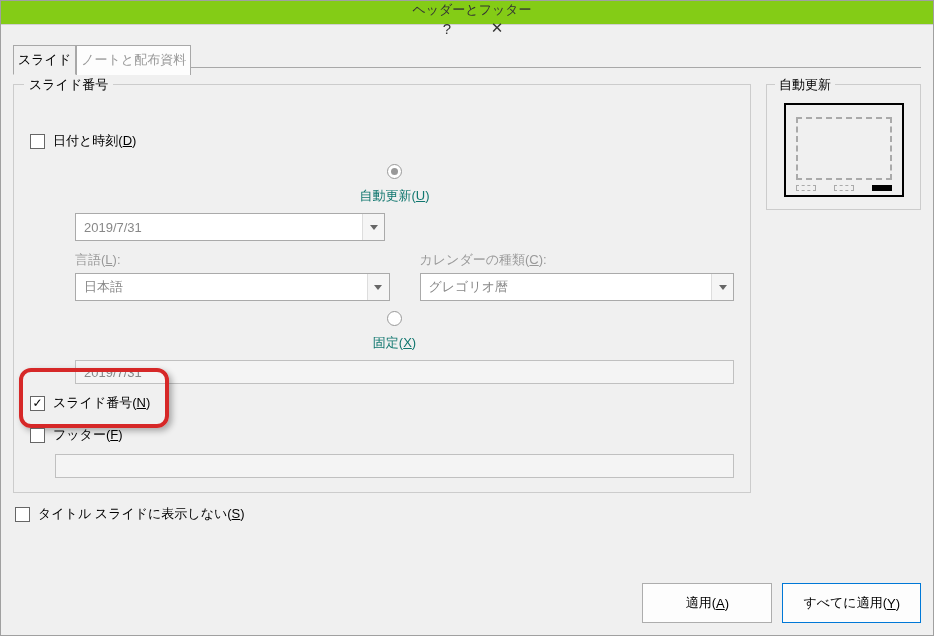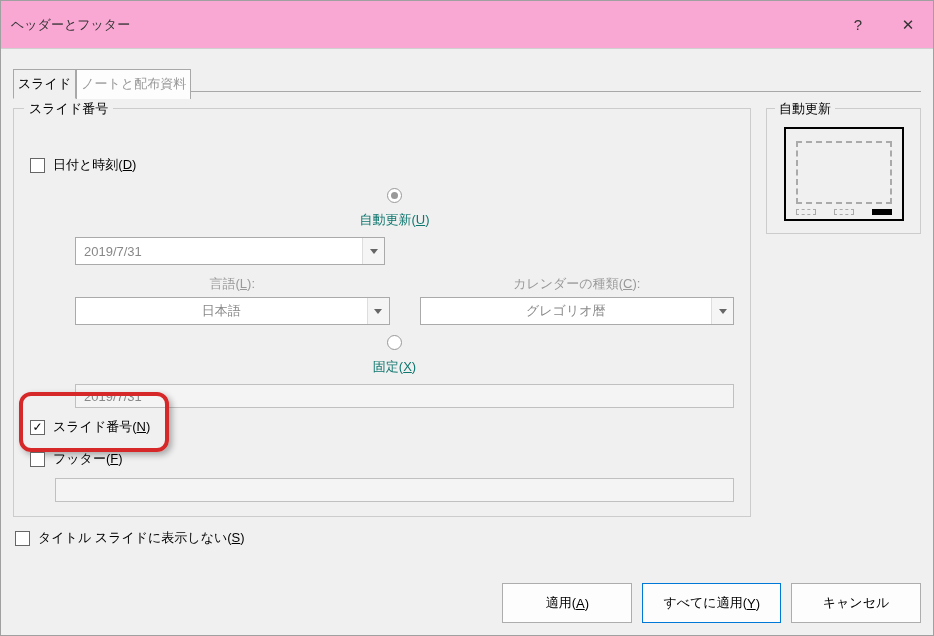--- a/index.html
+++ b/index.html
@@ -10,27 +10,28 @@
       font-size: 13px;
     }
     body {
       width: 934px;
       height: 636px;
       background: #f0f0f0;
       position: relative;
       border: 1px solid #a0a0a0;
     }
     .titlebar {
-      height: 48px;
-      background: #f9a8d4;
+      height: 24px;
+      background: #84cc16;
       display: flex;
       align-items: center;
       padding-left: 10px;
       border-bottom: 1px solid #d0d0d0;
       position: relative;
+      flex-direction: column;
     }
     .titlebar-title {
       flex: 1;
       color: #333;
       font-size: 13px;
     }
     .titlebar-buttons {
       display: flex;
       height: 100%;
     }
@@ -166,21 +167,20 @@
     }
     .sub-indent {
       padding-left: 45px;
       margin-bottom: 10px;
     }
     .two-col {
       display: flex;
       gap: 30px;
       padding-left: 45px;
       margin-bottom: 10px;
-      text-align: center;
     }
     .field-group {
       flex: 1;
     }
     .field-label {
       color: #999;
       margin-bottom: 4px;
     }
     .text-input {
       background: #fff;
@@ -399,16 +399,13 @@
   <div class="dialog-button">
     <span>適用(</span>
       <span class="underline">A</span>
       <span>)</span>
   </div>
   <div class="dialog-button default">
     <span>すべてに適用(</span>
       <span class="underline">Y</span>
       <span>)</span>
   </div>
-  <div class="dialog-button">
-    <span>キャンセル</span>
-  </div>
 </div>
 
 </body></html>

